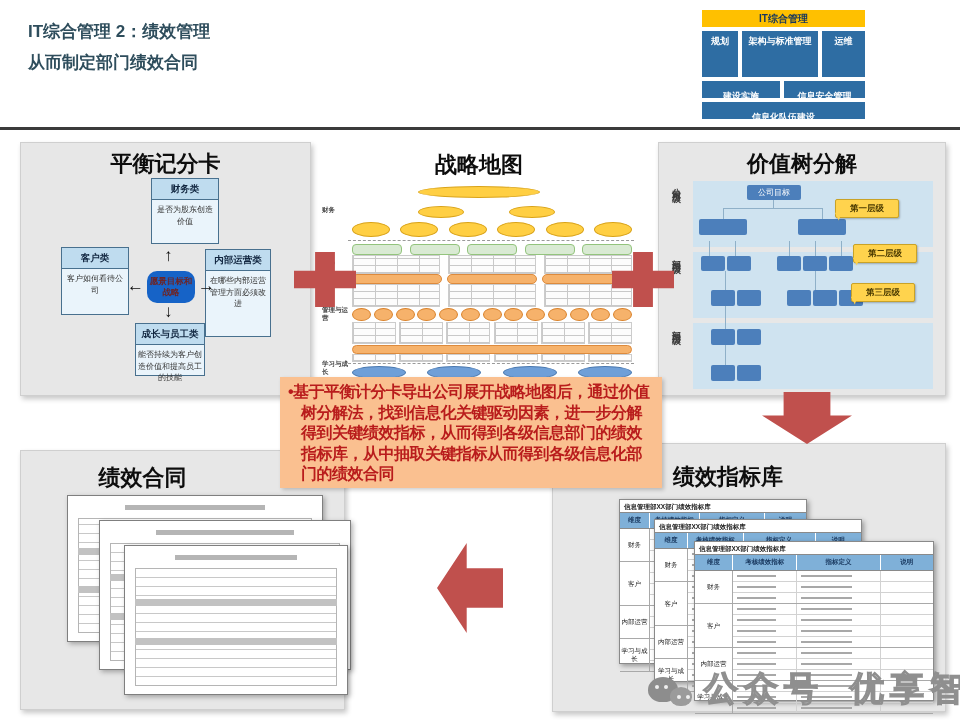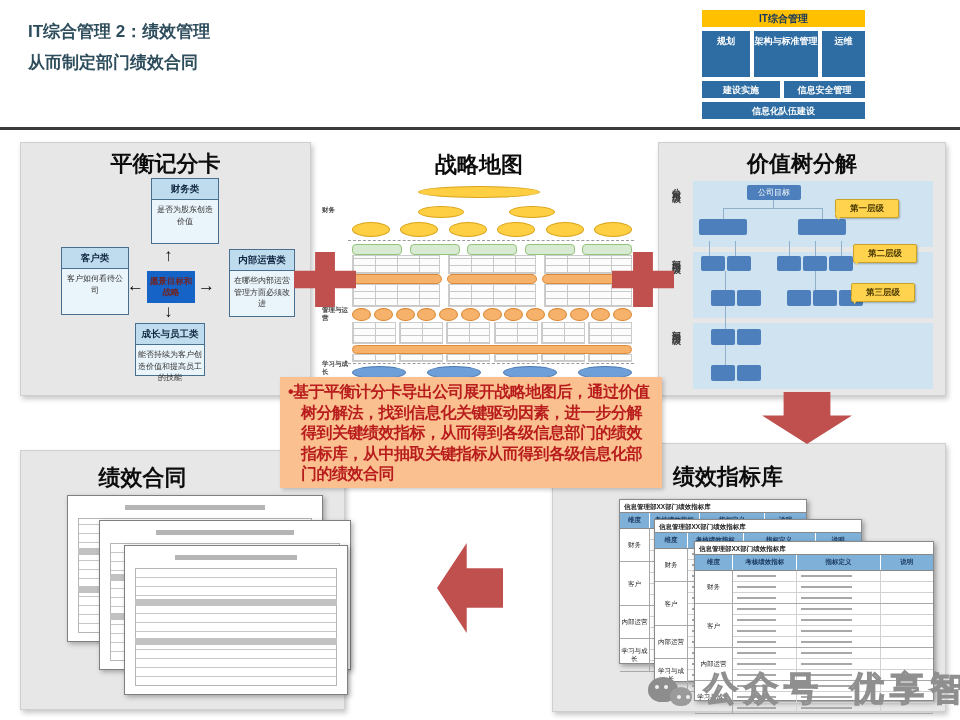--- a/index.html
+++ b/index.html
@@ -9,22 +9,22 @@
   
   .slide-title{position:absolute;left:28px;top:16px;width:660px;font-size:17px;line-height:31px;font-weight:bold;color:#2E4D5C;}
   .divider{position:absolute;left:0;top:127px;width:960px;height:3px;background:#3b3b3b;}
 
   
   .mini{position:absolute;left:702px;top:10px;width:163px;}
   .mini .yhdr{height:17px;background:#FFC000;color:#17365D;font-size:10px;font-weight:bold;text-align:center;line-height:17px;}
   .mini .mrow1{display:flex;gap:4px;margin-top:4px;}
   .mini .mbox{background:#2E6DA3;color:#fff;font-size:9px;font-weight:bold;text-align:center;padding-top:4px;box-sizing:border-box;}
   .mini .tall{height:46px;}
-  .mini .short{height:17px;padding-top:3px;}
-  .mini .w1{width:48px;} .mini .w2{flex:1;} .mini .w3{width:43px;}
+  .mini .short{height:17px;padding-top:9px;}
+  .mini .w1{width:36px;} .mini .w2{flex:1;} .mini .w3{width:43px;}
   .mini .mrow2{display:flex;gap:4px;margin-top:4px;}
   .mini .w4{width:78px;} .mini .w5{flex:1;}
   .mini .mrow3{margin-top:4px;}
 
   
   .panel{position:absolute;background:#E7E7E7;border:1px solid #cfcfcf;box-shadow:2px 3px 5px rgba(0,0,0,.22);box-sizing:border-box;}
   .ptitle{position:absolute;left:0;width:100%;text-align:center;font-size:22px;font-weight:bold;color:#0d0d0d;}
 
   
   .scbox{position:absolute;border:1px solid #48708E;box-sizing:border-box;background:#EAF4FB;}
@@ -135,29 +135,29 @@
     <div class="ptitle" style="top:6px;">平衡记分卡</div>
 
     <div class="scbox" style="left:130px;top:35px;width:68px;height:66px;">
       <div class="h">财务类</div>
       <div class="b">是否为股东创造价值</div>
     </div>
     <div class="scbox" style="left:40px;top:104px;width:68px;height:68px;">
       <div class="h">客户类</div>
       <div class="b">客户如何看待公司</div>
     </div>
-    <div class="scbox" style="left:208px;top:106px;width:66px;height:68px;">
+    <div class="scbox" style="left:184px;top:106px;width:66px;height:88px;">
       <div class="h">内部运营类</div>
       <div class="b">在哪些内部运营管理方面必须改进</div>
     </div>
     <div class="scbox" style="left:114px;top:180px;width:70px;height:53px;">
       <div class="h">成长与员工类</div>
       <div class="b">能否持续为客户创造价值和提高员工的技能</div>
     </div>
-    <div class="sccenter" style="left:126px;top:128px;width:48px;height:32px;">愿景目标和战略</div>
+    <div class="sccenter" style="left:126px;top:128px;width:48px;height:32px;border-radius:10px;">愿景目标和战略</div>
 
     <span class="scarr up" style="left:143px;top:104px;"></span>
     <span class="scarr dn" style="left:143px;top:160px;"></span>
     <span class="scarr lf" style="left:106px;top:134px;"></span>
     <span class="scarr rt" style="left:177px;top:134px;"></span>
   </div>
 
   <div class="panel" style="left:658px;top:142px;width:288px;height:254px;">
     <div class="ptitle" style="top:6px;">价值树分解</div>
 

